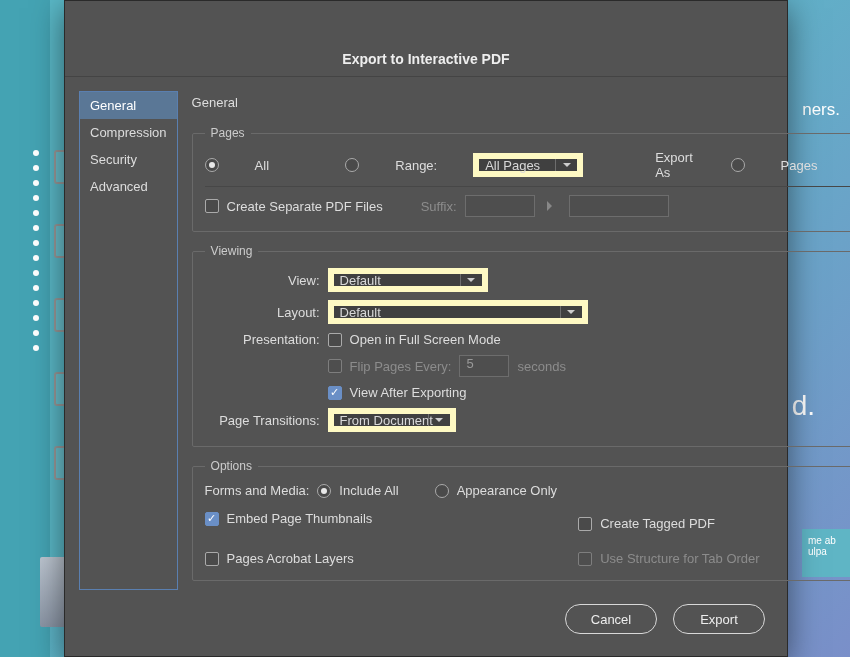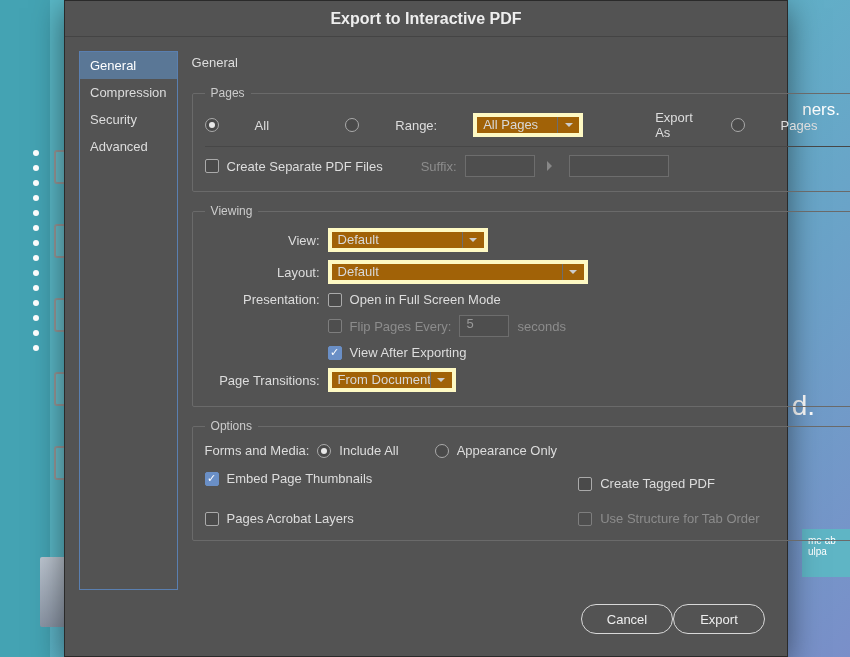--- a/index.html
+++ b/index.html
@@ -9,49 +9,49 @@
   .bg-ners { position:absolute; right:10px; top:100px; color:#fff; font-size:17px; }
   .bg-d { position:absolute; right:35px; top:390px; color:#fff; font-size:28px; font-weight:300;}
   .bg-swatch { position:absolute; right:0; bottom:80px; width:48px; height:48px; background:#5fb5c5; color:#fff; font-size:10px; padding:6px; }
   .dots { position:absolute; left:33px; top:150px; display:flex; flex-direction:column; gap:9px;}
   .dots span{width:6px;height:6px;border-radius:50%;background:#fff;}
   .plinks{position:absolute;left:54px;top:150px;display:flex;flex-direction:column;gap:40px;}
   .plinks span{width:26px;height:34px;border:2px solid #999;border-radius:3px;background:rgba(255,255,255,.1);}
   .photo{position:absolute;left:40px;bottom:30px;width:70px;height:70px;background:linear-gradient(#bcc5d0,#8a95a5);border-radius:2px;}
 
   .dialog { position: absolute; left: 64px; top: 0; width: 724px; height: 657px; background: #535353; border: 1px solid #2a2a2a; box-shadow: 0 8px 30px rgba(0,0,0,.5); color: #d8d8d8; font-size: 13px; display:flex; flex-direction:column;}
-  .titlebar { height: 36px; background: #535353; border-bottom:1px solid #444; display:flex; align-items:center; justify-content:center; color:#eee; font-weight:600; font-size:16px;}
+  .titlebar { height: 36px; background: #535353; border-bottom:1px solid #444; display:flex; align-items:center; justify-content:center; color:#eee; font-weight:600; font-size:14px;margin-top:40px;}
   .body { flex:1; display:flex; padding: 14px 16px 0 14px; gap:14px; }
   .sidebar { width: 160px; border:1px solid #5a7fb0; background:#535353; padding:0; }
   .side-item{ padding:6px 10px; color:#ddd; cursor:default;}
   .side-item.active{ background:#5a7796; color:#fff;}
   .main { flex:1; display:flex; flex-direction:column; gap:12px; padding-top:4px;}
   .panel-title{ color:#ddd; font-size:13px; margin-bottom:4px; }
   fieldset.group{ border:1px solid #6a6a6a; border-radius:2px; padding:10px 12px 14px 12px; margin:0;}
   fieldset.group > legend{ padding:0 6px; color:#ccc; font-size:12px;}
   .row{ display:flex; align-items:center; gap:8px; }
   .row + .row { margin-top:10px;}
   .gap-lg{gap:36px;}
   label{color:#ddd;}
   .radio, .check { width:14px; height:14px; border:1px solid #aaa; background:#4a4a4a; display:inline-flex; align-items:center; justify-content:center; flex:0 0 auto;}
   .radio{border-radius:50%;}
   .radio.sel::after{content:"";width:6px;height:6px;border-radius:50%;background:#e8e8e8;}
   .check{border-radius:2px;}
   .check.sel{background:#6a8fc6;border-color:#6a8fc6;}
   .check.sel::after{content:"✓";color:#fff;font-size:11px;line-height:1;}
   .check.dis, .radio.dis{opacity:.5;}
   .disabled{color:#8c8c8c;}
-  .select{ height:24px; background:#a16207; border:4px solid #fef9c3; display:inline-flex; align-items:flex-start; padding:0 6px; position:relative; min-width:90px;}
+  .select{ height:24px; background:#404040; border:6px solid #fef9c3; display:inline-flex; align-items:center; padding:0 6px; position:relative; min-width:90px;}
   .select .chev{ position:absolute; right:0; top:0; bottom:0; width:22px; border-left:1px solid #6d6d6d; display:flex; align-items:center; justify-content:center;}
   .select .chev::after{content:"";border:4px solid transparent;border-top-color:#ccc;margin-top:3px;}
   .input{ height:22px; background:#454545; border:1px solid #6d6d6d; padding:0 6px; color:#bbb; min-width:50px;}
   .input.ro{background:#4e4e4e;color:#999;}
   .arrow-r{ width:0;height:0;border:5px solid transparent;border-left-color:#888; margin:0 4px;}
   .spacer{flex:1;}
-  .footer{ display:flex; justify-content:flex-end; padding:14px 22px 22px 0;margin-left:30px;}
+  .footer{ display:flex; justify-content:flex-end; gap:16px; padding:14px 22px 22px 0;margin-left:30px;}
   .btn{ min-width:92px; height:30px; border:1.5px solid #d8d8d8; border-radius:16px; background:transparent; color:#eee; display:flex; align-items:center; justify-content:center; cursor:default;}
   .divider{height:1px;background:#474747;margin:6px 0 8px 0;}
   .view-grid{display:grid;grid-template-columns:115px 1fr;row-gap:8px;column-gap:8px;align-items:center;}
   .view-grid .lab{ text-align:right; color:#ddd;}
   .opt-cols{display:grid;grid-template-columns:1fr 1fr;row-gap:10px;margin-top:8px;}
 </style>
 </head>
 <body>
 
 <div class="bg">

